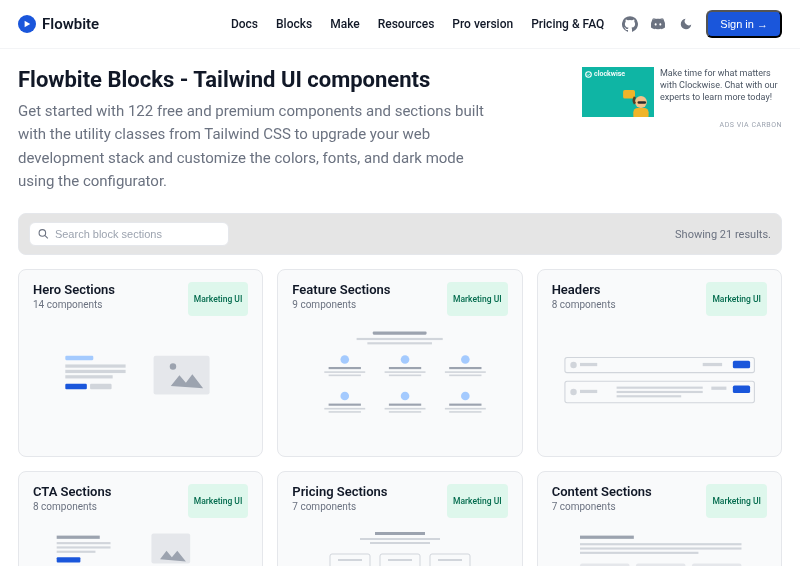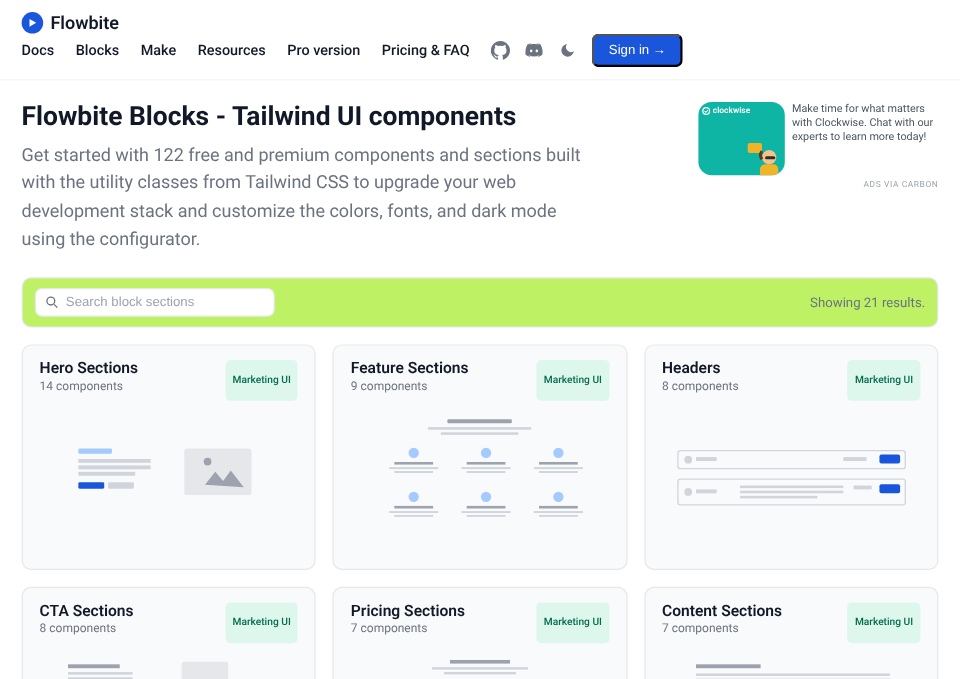--- a/index.html
+++ b/index.html
@@ -1,43 +1,43 @@
 <!DOCTYPE html>
 <html><head>
 <meta charset="utf-8">
 <style>
   * { box-sizing: border-box; margin: 0; padding: 0; }
   body { font-family: -apple-system, BlinkMacSystemFont, "Segoe UI", Roboto, Helvetica, Arial, sans-serif; background: #fff; color: #111827; font-size: 12px; }
   a { text-decoration: none; color: inherit; }
 
-  .nav { display: flex; align-items: flex-start; justify-content: space-between; padding: 10px 18px; border-bottom: 1px solid #f3f4f6; flex-direction: column; }
+  .nav { display: flex; align-items: center; justify-content: space-between; padding: 10px 18px; border-bottom: 1px solid #f3f4f6; }
   .brand { display: flex; align-items: center; gap: 6px; font-weight: 600; font-size: 15px; }
   .brand-logo { width: 18px; height: 18px; border-radius: 50%; background: #1a56db; display: flex; align-items: center; justify-content: center; }
   .brand-logo svg { width: 8px; height: 8px; }
   .nav-links { display: flex; align-items: center; gap: 18px; font-size: 12px; font-weight: 500; color: #111827; }
   .nav-link { cursor: pointer; }
   .nav-right { display: flex; align-items: center; gap: 12px; }
   .nav-icon { width: 16px; height: 16px; color: #6b7280; cursor: pointer; display:flex; align-items:center; justify-content:center;}
   .signin { background: #1a56db; color: #fff; font-size: 11px; font-weight: 500; padding: 6px 12px; border-radius: 6px; display: flex; align-items: center; gap: 4px; cursor: pointer; }
 
   .container { padding: 18px; }
   .top { display: flex; gap: 24px; align-items: flex-start; }
   .hero { flex: 1; }
   .hero h1 { font-size: 22px; font-weight: 700; margin-bottom: 8px; }
   .hero p { font-size: 15px; color: #6b7280; line-height: 1.55; max-width: 480px; }
 
   .ad { width: 200px; display: flex; flex-direction: column; align-items: flex-end; }
   .ad-box { display: flex; gap: 6px; align-items: flex-start; }
-  .ad-img { width: 72px; height: 61px; background: #0fb5a4; border-radius: 11px; position: relative; overflow: hidden; flex-shrink: 0; }
+  .ad-img { width: 72px; height: 50px; background: #0fb5a4; border-radius: 0; position: relative; overflow: hidden; flex-shrink: 0; }
   .ad-brand { position:absolute; top:3px; left:3px; color:#fff; font-size:7px; font-weight:600; display:flex; align-items:center; gap:2px;}
   .ad-person { position:absolute; right:2px; bottom:-2px; width:34px; height:34px; }
   .ad-txt { font-size: 9px; color: #4b5563; line-height: 1.35; }
   .ad-via { font-size: 7px; color: #9ca3af; letter-spacing: .5px; margin-top: 4px; text-transform: uppercase; }
 
-  .toolbar { margin-top: 20px; background: #bef264; border: 1px solid #e5e7eb; border-radius: 8px; padding: 8px 10px; display: flex; align-items: center; justify-content: space-between; }
+  .toolbar { margin-top: 20px; background: #e5e5e5; border: 1px solid #e5e7eb; border-radius: 8px; padding: 8px 10px; display: flex; align-items: center; justify-content: space-between; }
   .search { display: flex; align-items: center; gap: 6px; background: #fff; border: 1px solid #e5e7eb; border-radius: 6px; padding: 5px 8px; width: 200px; }
   .search input { border: none; outline: none; font-size: 11px; width: 100%; color:#111827; }
   .search input::placeholder { color: #9ca3af; }
   .results { font-size: 11px; color: #6b7280; }
 
   .grid { display: grid; grid-template-columns: repeat(3, 1fr); gap: 14px; margin-top: 14px; }
   .card { background: #f9fafb; border: 1px solid #e5e7eb; border-radius: 8px; padding: 12px 14px; cursor: pointer; }
   .card-header { display: flex; justify-content: space-between; align-items: flex-start; }
   .card-title { font-size: 13px; font-weight: 600; }
   .card-sub { font-size: 10px; color: #6b7280; margin-top: 2px; }

